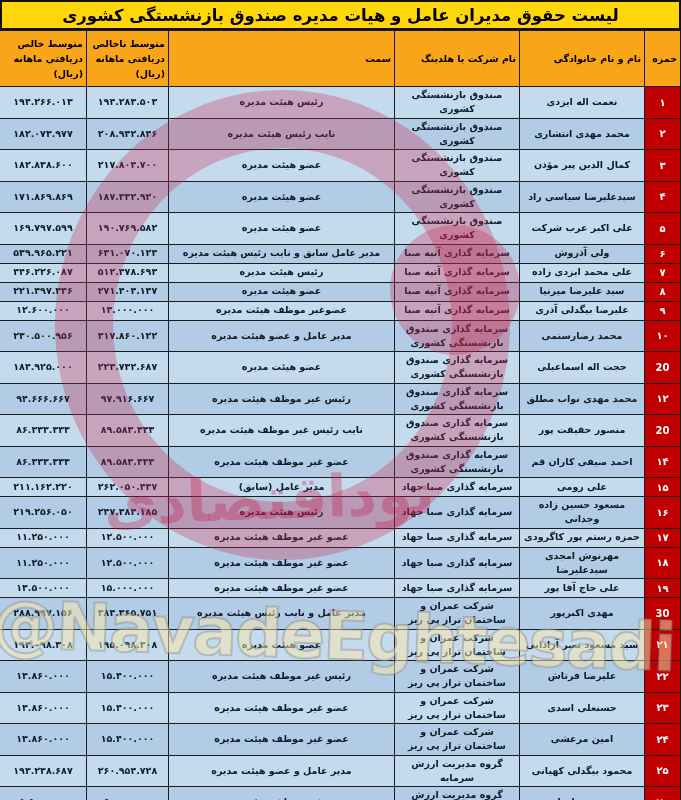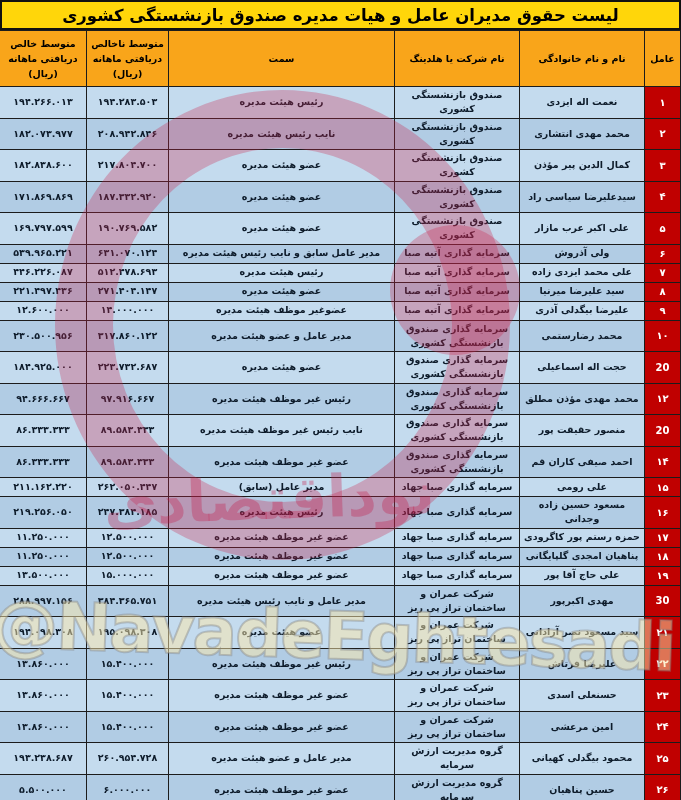--- a/index.html
+++ b/index.html
@@ -24,21 +24,21 @@
   .salary-table th, .salary-table td {
     border:1px solid #1c1c1c;
     font-weight:bold;
     text-align:center; vertical-align:middle;
     padding:1px 3px;
     overflow:hidden;
   }
   .salary-table thead tr { height:56px; }
   .salary-table th {
     background:#F9A51A; color:#000;
-    font-size:9.5px; line-height:1.6;
+    font-size:9.5px; line-height:1.6;text-align:right;
   }
   .salary-table td {
     font-size:9.5px; line-height:1.5; color:#0d1b2a;
   }
   .salary-table tbody tr:nth-child(odd) td { background:#C4DBEE; }
   .salary-table tbody tr:nth-child(even) td { background:#B1CCE4; }
   .salary-table tbody td.col-num {
     background:#C00000 !important; color:#ffffff;
     font-size:10px;
   }
@@ -83,21 +83,21 @@
     <colgroup>
       <col style="width:36px">
       <col style="width:125px">
       <col style="width:125px">
       <col style="width:226px">
       <col style="width:82px">
       <col style="width:87px">
     </colgroup>
     <thead>
       <tr>
-          <th>عامل</th>
+          <th>حمزه</th>
           <th>نام و نام خانوادگی</th>
           <th>نام شرکت یا هلدینگ</th>
           <th>سمت</th>
           <th>متوسط ناخالص دریافتی ماهانه (ریال)</th>
           <th>متوسط خالص دریافتی ماهانه (ریال)</th>
         </tr>
     </thead>
     <tbody>
         <tr>
           <td class="col-num">۱</td>
@@ -126,21 +126,21 @@
         <tr>
           <td class="col-num">۴</td>
           <td class="col-name">سیدعلیرضا سیاسی راد</td>
           <td class="col-company">صندوق بازنشستگی کشوری</td>
           <td class="col-position">عضو هیئت مدیره</td>
           <td class="col-gross">۱۸۷.۳۳۲.۹۲۰</td>
           <td class="col-net">۱۷۱.۸۶۹.۸۶۹</td>
         </tr>
         <tr>
           <td class="col-num">۵</td>
-          <td class="col-name">علی اکبر عرب مازار</td>
+          <td class="col-name">علی اکبر عرب شرکت</td>
           <td class="col-company">صندوق بازنشستگی کشوری</td>
           <td class="col-position">عضو هیئت مدیره</td>
           <td class="col-gross">۱۹۰.۷۶۹.۵۸۲</td>
           <td class="col-net">۱۶۹.۷۹۷.۵۹۹</td>
         </tr>
         <tr>
           <td class="col-num">۶</td>
           <td class="col-name">ولی آذروش</td>
           <td class="col-company">سرمایه گذاری آتیه صبا</td>
           <td class="col-position">مدیر عامل سابق و نایب رئیس هیئت مدیره</td>
@@ -182,21 +182,21 @@
         <tr>
           <td class="col-num">20</td>
           <td class="col-name">حجت اله اسماعیلی</td>
           <td class="col-company">سرمایه گذاری صندوق بازنشستگی کشوری</td>
           <td class="col-position">عضو هیئت مدیره</td>
           <td class="col-gross">۲۲۳.۷۳۲.۶۸۷</td>
           <td class="col-net">۱۸۴.۹۲۵.۰۰۰</td>
         </tr>
         <tr>
           <td class="col-num">۱۲</td>
-          <td class="col-name">محمد مهدی مؤذن مطلق</td>
+          <td class="col-name">محمد مهدی نواب مطلق</td>
           <td class="col-company">سرمایه گذاری صندوق بازنشستگی کشوری</td>
           <td class="col-position">رئیس غیر موظف هیئت مدیره</td>
           <td class="col-gross">۹۷.۹۱۶.۶۶۷</td>
           <td class="col-net">۹۴.۶۶۶.۶۶۷</td>
         </tr>
         <tr>
           <td class="col-num">20</td>
           <td class="col-name">منصور حقیقت پور</td>
           <td class="col-company">سرمایه گذاری صندوق بازنشستگی کشوری</td>
           <td class="col-position">نایب رئیس غیر موظف هیئت مدیره</td>
@@ -230,21 +230,21 @@
         <tr>
           <td class="col-num">۱۷</td>
           <td class="col-name">حمزه رستم پور کاگرودی</td>
           <td class="col-company">سرمایه گذاری صبا جهاد</td>
           <td class="col-position">عضو غیر موظف هیئت مدیره</td>
           <td class="col-gross">۱۲.۵۰۰.۰۰۰</td>
           <td class="col-net">۱۱.۲۵۰.۰۰۰</td>
         </tr>
         <tr>
           <td class="col-num">۱۸</td>
-          <td class="col-name">پناهیان امجدی گلپایگانی</td>
+          <td class="col-name">مهرنوش امجدی سیدعلیرضا</td>
           <td class="col-company">سرمایه گذاری صبا جهاد</td>
           <td class="col-position">عضو غیر موظف هیئت مدیره</td>
           <td class="col-gross">۱۲.۵۰۰.۰۰۰</td>
           <td class="col-net">۱۱.۲۵۰.۰۰۰</td>
         </tr>
         <tr>
           <td class="col-num">۱۹</td>
           <td class="col-name">علی حاج آقا پور</td>
           <td class="col-company">سرمایه گذاری صبا جهاد</td>
           <td class="col-position">عضو غیر موظف هیئت مدیره</td>

